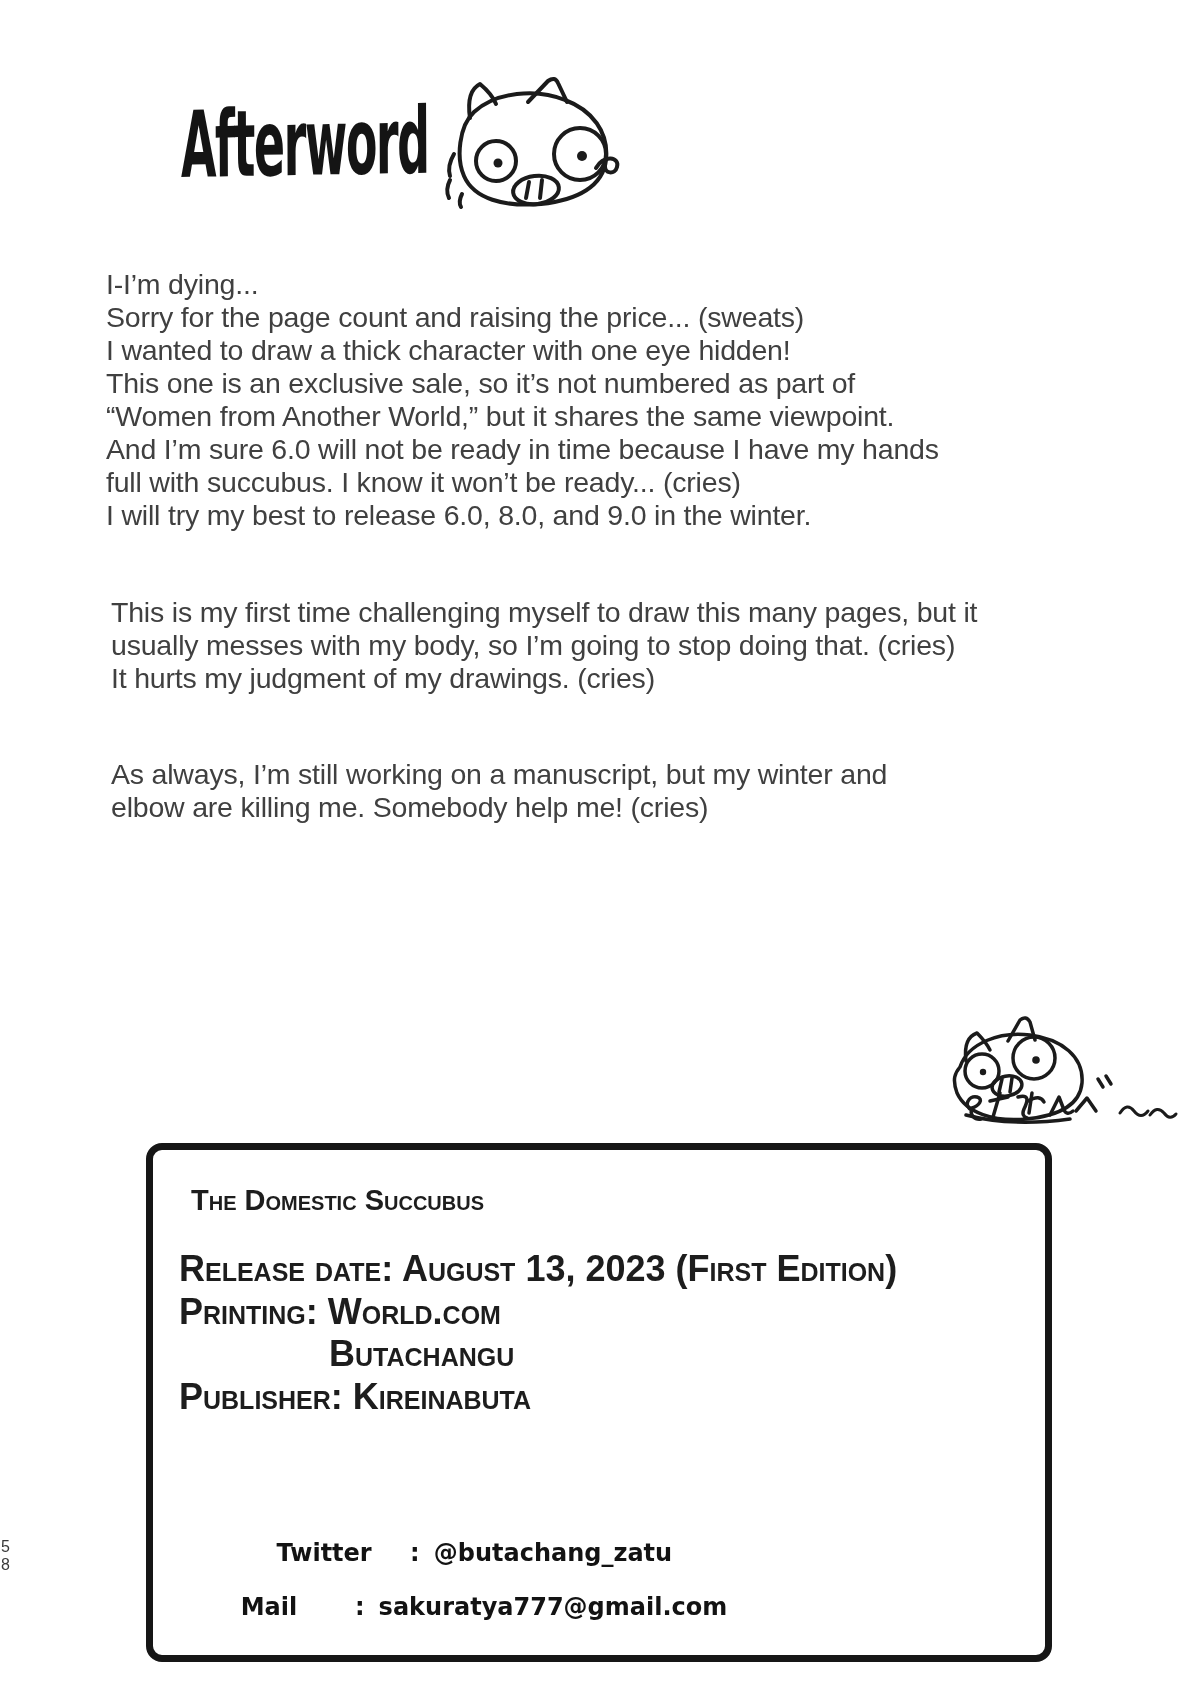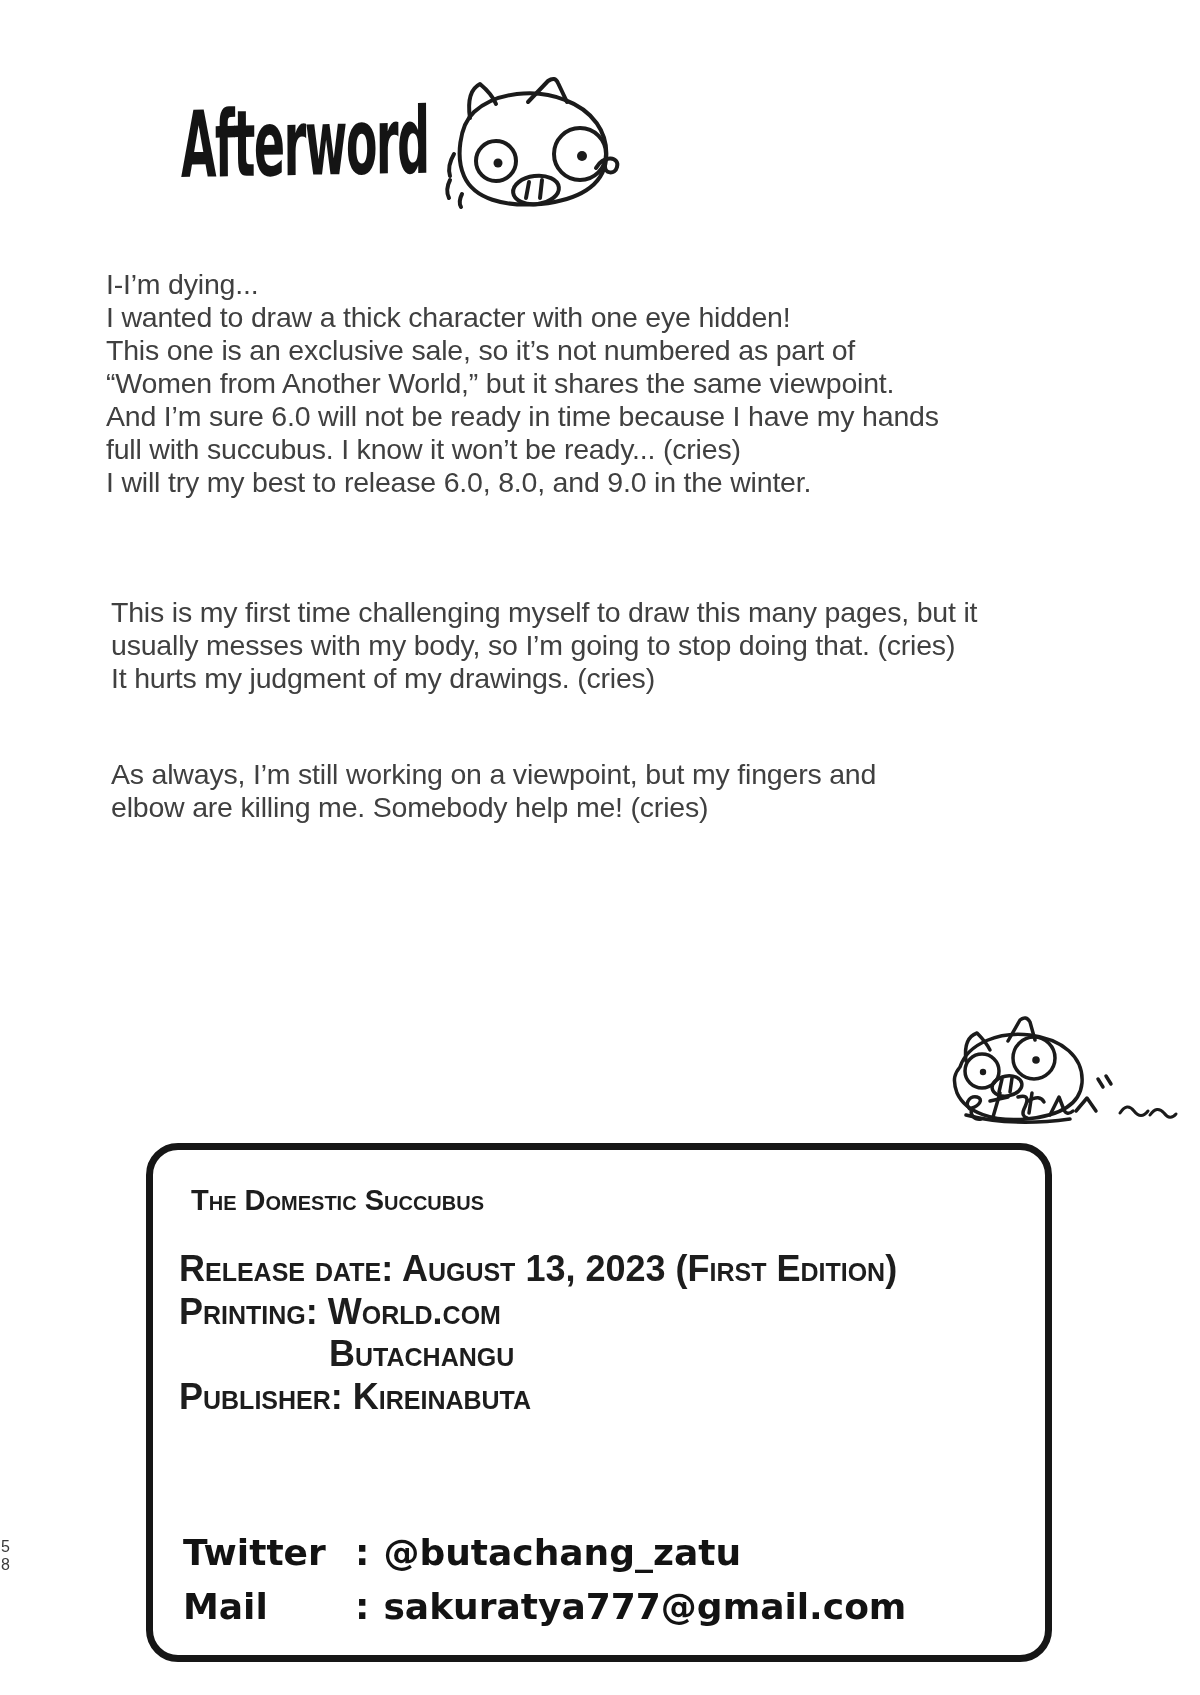--- a/index.html
+++ b/index.html
@@ -37,39 +37,39 @@
   .para { position:absolute; font-size:28.5px; line-height:33px; letter-spacing:-0.2px; color:#404040; }
   .para .line { white-space:nowrap; }
   .p1 { left:106px; top:268px; }
   .p2 { left:111px; top:596px; }
   .p3 { left:111px; top:758px; }
 
   
   .colophon {
     position:absolute; left:146px; top:1143px;
     width:906px; height:519px; box-sizing:border-box;
-    border:7px solid #161616; border-radius:32px;
+    border:7px solid #161616; border-radius:16px;
     background:#ffffff;
   }
   .colo-title {
     position:absolute; left:38px; top:34px;
     font-weight:bold; font-variant:small-caps;
     font-size:29px; color:#1d1d1d; white-space:nowrap;
   }
   .colo-rows { position:absolute; left:26px; top:98px; }
   .colo-line {
     font-weight:bold; font-variant:small-caps;
     font-size:36px; line-height:42.5px; color:#1d1d1d; white-space:nowrap;
   }
   .colo-line.indent { padding-left:150px; }
 
   .contact { position:absolute; left:30px; top:376px; }
   .contact-row {
     font-family:"DejaVu Sans", sans-serif; font-weight:bold;
-    font-size:36px; line-height:54px; color:#131313; white-space:nowrap;
+    font-size:24px; line-height:54px; color:#131313; white-space:nowrap;text-align:center;
   }
   .c-label { display:inline-block; width:172px; }
   .c-colon { display:inline-block; margin-right:14px; }
 </style>
 </head>
 <body>
 
 <div class="page">
 
   <div class="pagenum">
@@ -95,36 +95,37 @@
       <path d="M22,104 q-5,10 -1,18"></path>
       <path d="M34,118 q-4,8 -1,13"></path>
       <path d="M168,92 c8,-14 24,-11 21,-1 c-2,8 -13,7 -12,-2"></path>
     </g>
     <circle cx="70" cy="87" r="4.5" fill="#1b1b1b"></circle>
     <circle cx="154" cy="80" r="5" fill="#1b1b1b"></circle>
   </svg>
 
   <section class="para p1">
     <div class="line">I-I’m dying...</div>
+    <div class="line">Sorry for the page count and raising the price... (sweats)</div>
     <div class="line">I wanted to draw a thick character with one eye hidden!</div>
     <div class="line">This one is an exclusive sale, so it’s not numbered as part of</div>
     <div class="line">“Women from Another World,” but it shares the same viewpoint.</div>
     <div class="line">And I’m sure 6.0 will not be ready in time because I have my hands</div>
     <div class="line">full with succubus. I know it won’t be ready... (cries)</div>
     <div class="line">I will try my best to release 6.0, 8.0, and 9.0 in the winter.</div>
   </section>
 
   <section class="para p2">
     <div class="line">This is my first time challenging myself to draw this many pages, but it</div>
     <div class="line">usually messes with my body, so I’m going to stop doing that. (cries)</div>
     <div class="line">It hurts my judgment of my drawings. (cries)</div>
   </section>
 
   <section class="para p3">
-    <div class="line">As always, I’m still working on a viewpoint, but my fingers and</div>
+    <div class="line">As always, I’m still working on a manuscript, but my winter and</div>
     <div class="line">elbow are killing me. Somebody help me! (cries)</div>
   </section>
 
   <svg class="pig2" width="245" height="115" viewBox="0 0 245 115">
     <g class="pig-stroke" stroke-width="3.5">
       <path d="M22,54 C30,30 62,18 92,22 C124,26 146,44 144,70 C142,92 120,103 88,106 C56,109 28,100 19,80 C14,66 17,60 22,54"></path>
       <path d="M28,48 Q25,25 39,20 Q48,29 52,37"></path>
       <path d="M70,28 L82,7 Q88,2 92,9 L97,27"></path>
       <circle cx="44" cy="58" r="17"></circle>
       <circle cx="96" cy="45" r="21"></circle>

